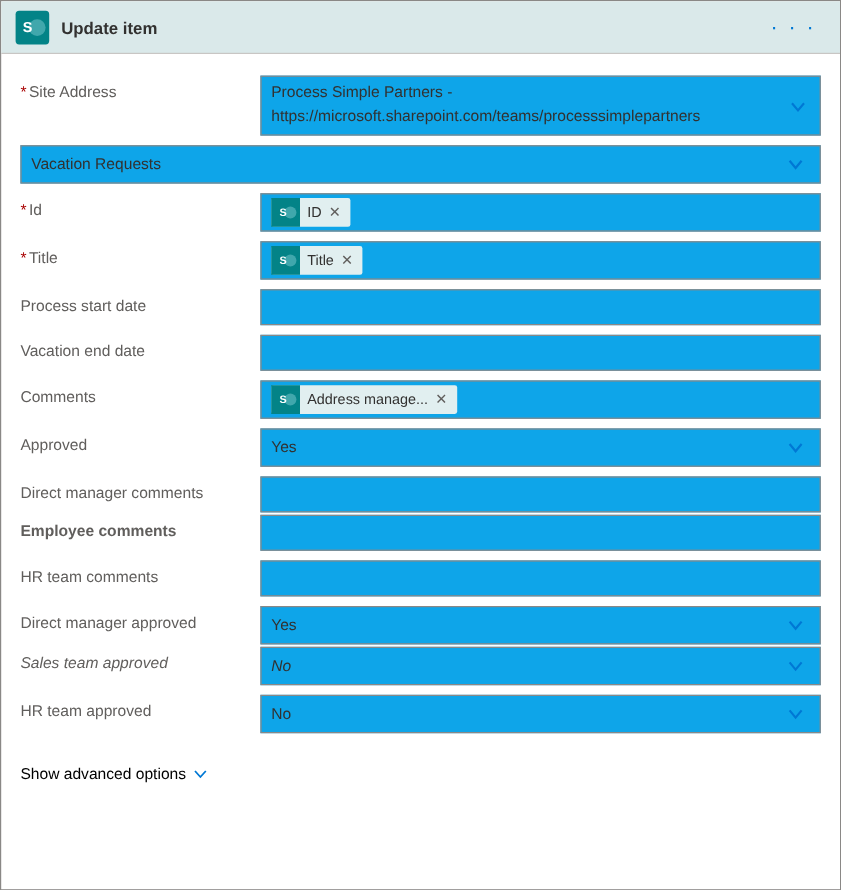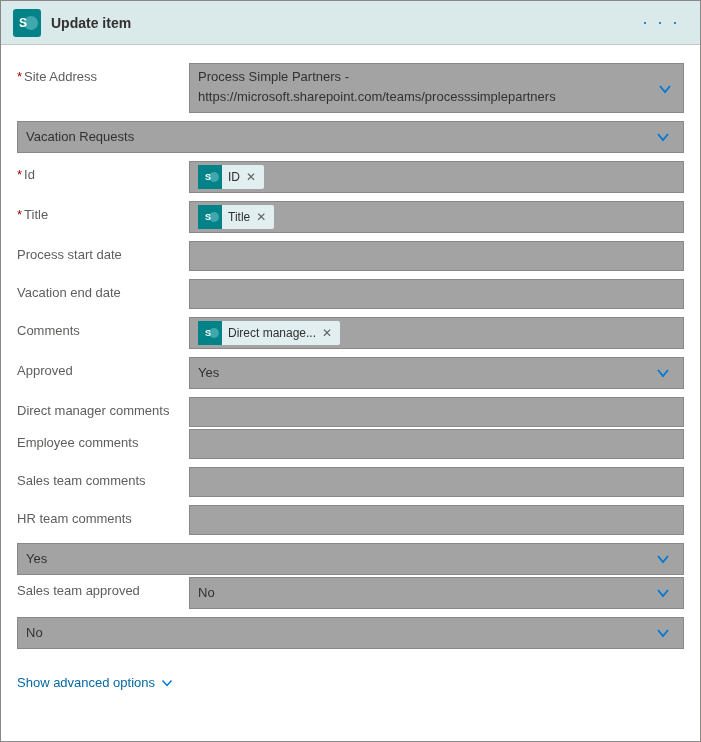--- a/index.html
+++ b/index.html
@@ -64,37 +64,38 @@
       cursor: pointer;
       padding: 4px 8px;
     }
     .form {
       padding: 18px 16px 10px 16px;
     }
     .row {
       display: flex;
       margin-bottom: 8px;
       align-items: flex-start;
+      gap: 28px;
     }
     .label {
       width: 172px;
       flex-shrink: 0;
       padding-top: 6px;
       font-size: 13px;
       color: #605e5c;
     }
     .req {
       color: #a80000;
       margin-right: 2px;
     }
     .field {
       flex: 1;
       min-height: 30px;
       border: 1px solid #8a8886;
-      background: #a3a3a3;
+      background: #0ea5e9;
       display: flex;
       align-items: center;
       padding: 3px 8px;
       position: relative;
       font-size: 13px;
     }
     .field.tall {
       min-height: 50px;
       flex-direction: column;
       align-items: flex-start;
@@ -142,21 +143,21 @@
     .token-x {
       color: #605e5c;
       font-size: 12px;
       cursor: pointer;
       padding: 0 2px;
     }
     .footer {
       padding: 8px 16px 16px 16px;
     }
     .show-advanced {
-      color: #0369a1;
+      color: #000000;
       font-size: 13px;
       cursor: pointer;
       display: inline-flex;
       align-items: center;
       gap: 6px;
     }
     .show-advanced svg { stroke: #0078d4; }
   </style>
 </head>
 <body>
@@ -237,21 +238,21 @@
   </div>
 
   <div class="row">
     <div class="label">Comments</div>
     <div class="field">
       <div class="token">
         <div class="token-icon">
             <span class="c"></span>
             <span class="s">S</span>
           </div>
-        <span class="token-label">Direct manage...</span>
+        <span class="token-label">Address manage...</span>
         <span class="token-x">✕</span>
       </div>
     </div>
   </div>
 
   <div class="row">
     <div class="label">Approved</div>
     <div class="field">
       <div class="field-text">Yes</div>
       <div class="chevron">
@@ -260,59 +261,57 @@
           </svg>
       </div>
     </div>
   </div>
 
   <div class="row">
     <div class="label">Direct manager comments</div>
     <div class="field"></div>
   </div>
 
-  <div class="row" style="margin-top:-6px;">
+  <div class="row" style="margin-top:-6px;font-weight:bold;">
     <div class="label">Employee comments</div>
     <div class="field"></div>
   </div>
 
-  <div class="row">
-    <div class="label">Sales team comments</div>
-    <div class="field"></div>
-  </div>
 
   <div class="row">
     <div class="label">HR team comments</div>
     <div class="field"></div>
   </div>
 
   <div class="row">
+    <div class="label">Direct manager approved</div>
     <div class="field">
       <div class="field-text">Yes</div>
       <div class="chevron">
         <svg width="14" height="10" viewBox="0 0 14 10" fill="none" stroke-width="1.8">
             <polyline points="2,2 7,8 12,2"></polyline>
           </svg>
       </div>
     </div>
   </div>
 
-  <div class="row" style="margin-top:-6px;">
+  <div class="row" style="margin-top:-6px;font-style:italic;">
     <div class="label">Sales team approved</div>
     <div class="field">
       <div class="field-text">No</div>
       <div class="chevron">
         <svg width="14" height="10" viewBox="0 0 14 10" fill="none" stroke-width="1.8">
             <polyline points="2,2 7,8 12,2"></polyline>
           </svg>
       </div>
     </div>
   </div>
 
   <div class="row">
+    <div class="label">HR team approved</div>
     <div class="field">
       <div class="field-text">No</div>
       <div class="chevron">
         <svg width="14" height="10" viewBox="0 0 14 10" fill="none" stroke-width="1.8">
             <polyline points="2,2 7,8 12,2"></polyline>
           </svg>
       </div>
     </div>
   </div>
 

